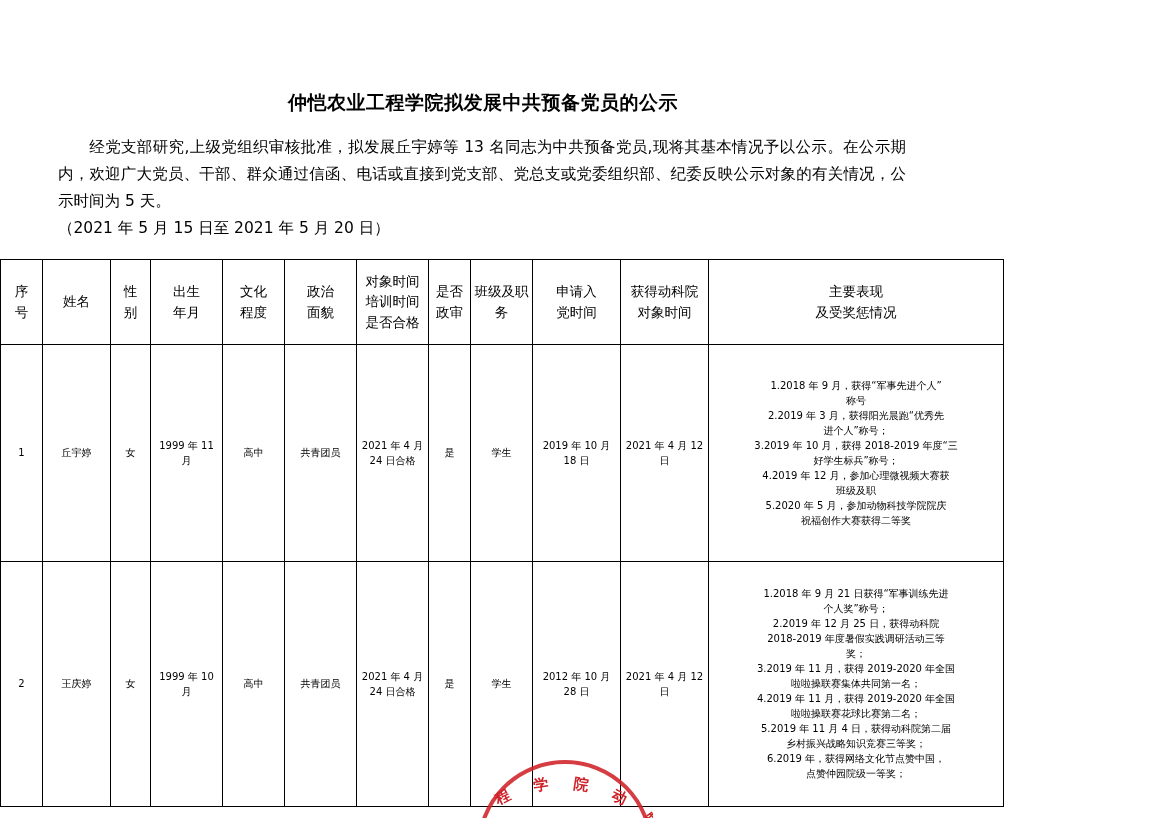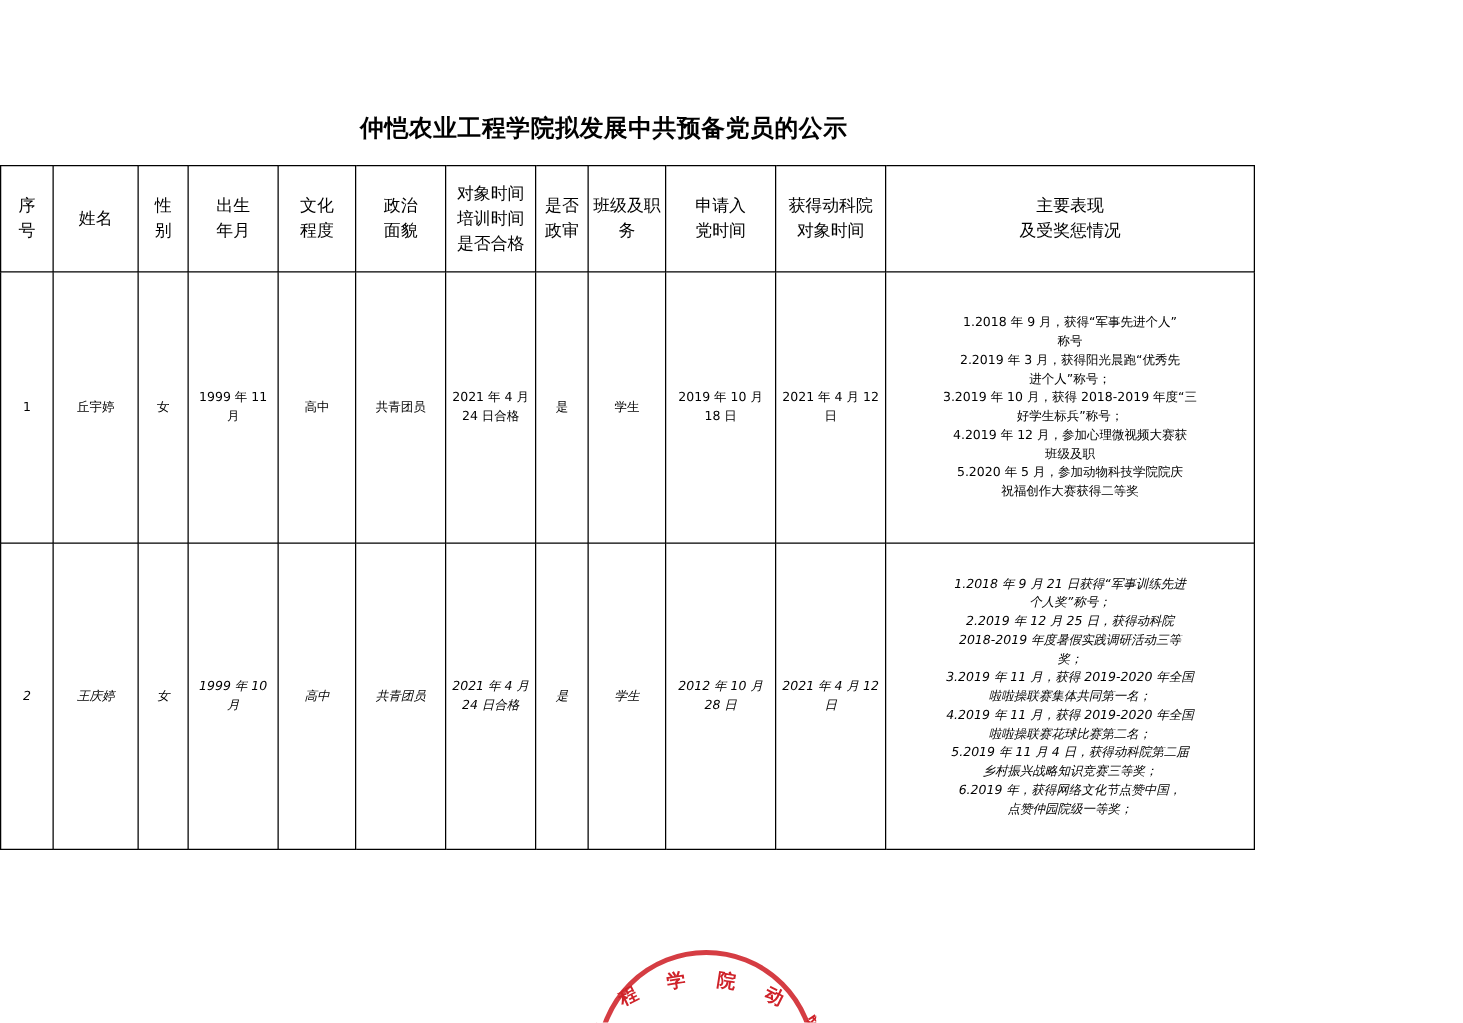--- a/index.html
+++ b/index.html
@@ -70,21 +70,21 @@
   td.perf {
     text-align: left;
     vertical-align: middle;
     padding: 6px 8px;
     line-height: 1.62;
     font-size: 13px;
   }
   td.perf .line { display: block; }
   td.perf .line.center { text-align: center; }
   tr.row1 td { height: 212px; }
-  tr.row2 td { height: 240px; font-style: italic; }
+  tr.row2 td { height: 240px; }
 
   
   .seal {
     position: absolute;
     left: 477px;
     top: 712px;
     width: 176px;
     height: 106px;
     overflow: hidden;
     pointer-events: none;
@@ -148,20 +148,26 @@
     letter-spacing: 1px;
   }
 </style>
 </head>
 <body>
 
 <div class="page">
 
   <div class="doc-title">仲恺农业工程学院拟发展中共预备党员的公示</div>
 
+  <div class="intro">
+    <span class="indent"></span><span>经党支部研究,上级党组织审核批准，拟发展丘宇婷等 13 名同志为中共预备党员,现将其基本情况予以公示。在公示期内，欢迎广大党员、干部、群众通过信函、电话或直接到党支部、党总支或党委组织部、纪委反映公示对象的有关情况，公示时间为 5 天。</span>
+  </div>
+  <div class="intro" style="margin-top:0">
+    <span>（2021 年 5 月 15 日至 2021 年 5 月 20 日）</span>
+  </div>
 
   <table class="main">
     <colgroup>
       <col class="col-seq">
         <col class="col-name">
         <col class="col-sex">
         <col class="col-birth">
       <col class="col-edu">
         <col class="col-pol">
         <col class="col-train">

